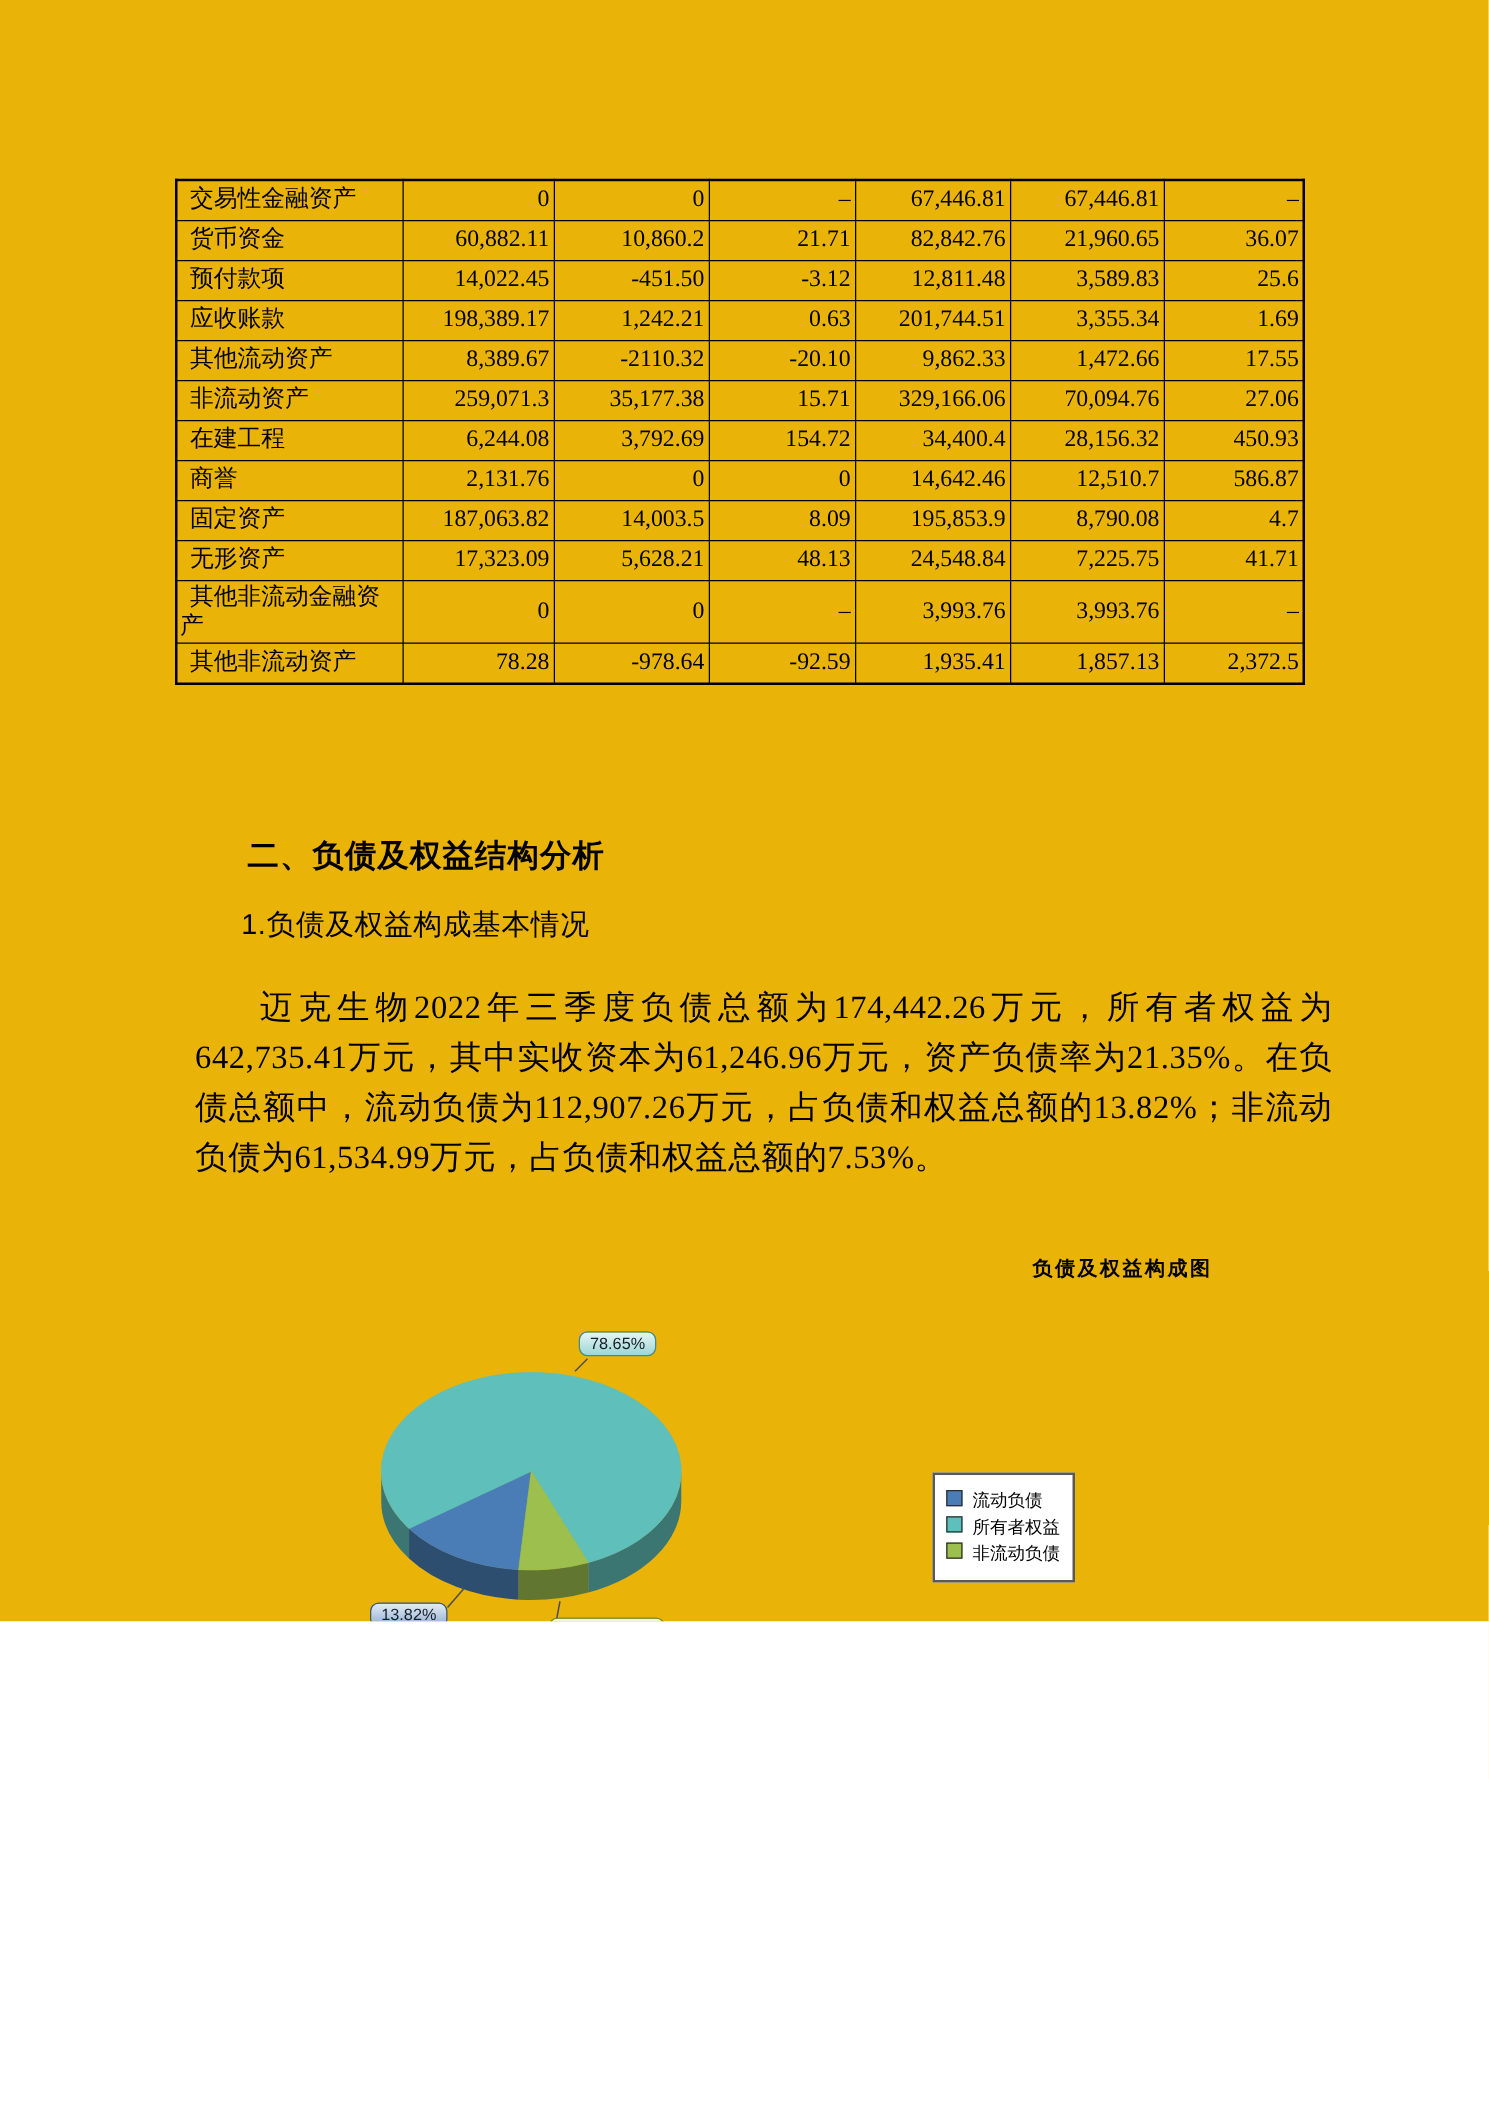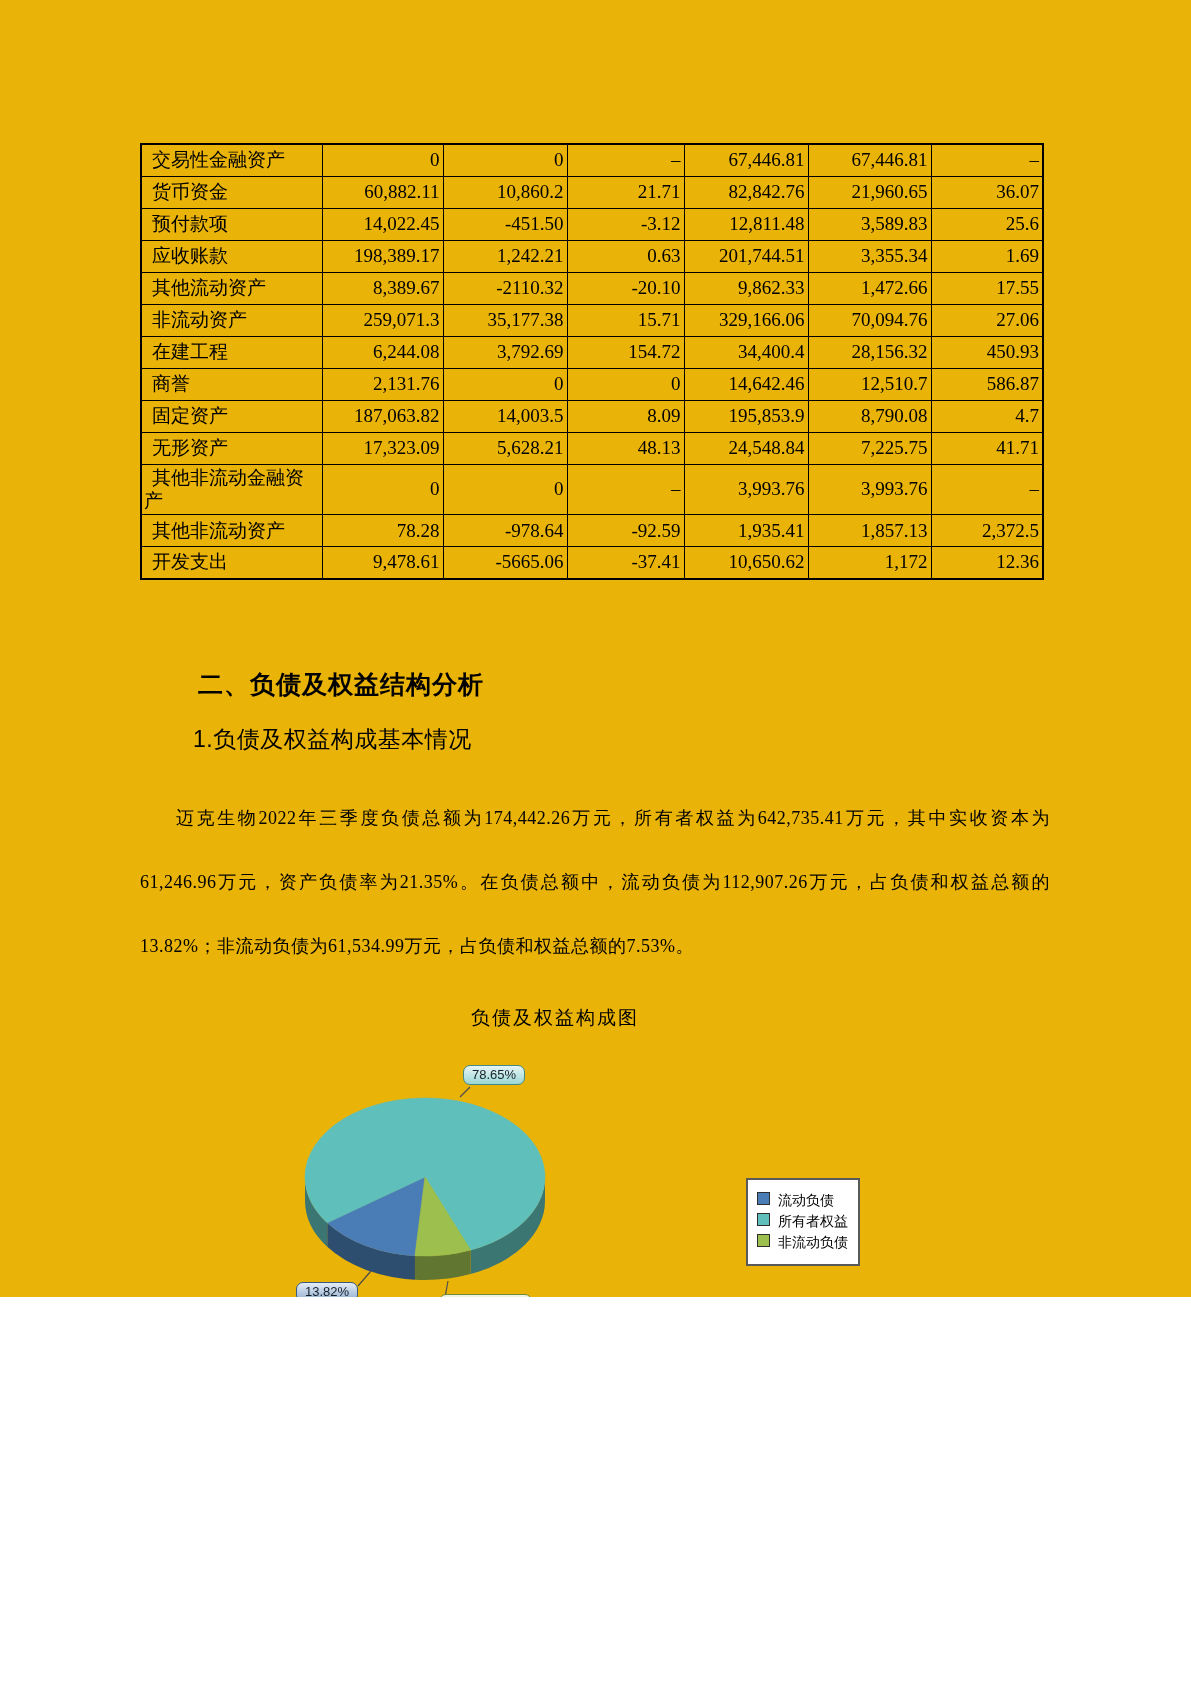--- a/index.html
+++ b/index.html
@@ -9,25 +9,25 @@
 
   
   table.fin { position:absolute; left:140px; top:143px; border-collapse:collapse; table-layout:fixed; width:902px; border:2px solid #000; }
   table.fin td { border:1px solid #000; font-size:19px; line-height:1.25; height:32px; vertical-align:middle; overflow:hidden; }
   table.fin td.lbl { text-align:left; padding:1px 2px 1px 2px; text-indent:8px; }
   table.fin td.num { text-align:right; padding:1px 3px 1px 2px; white-space:nowrap; }
 
   
   .h-sec  { position:absolute; left:198px; top:668px; font-family:"Liberation Sans", sans-serif; font-weight:bold; font-size:25px; letter-spacing:1px; }
   .h-sub  { position:absolute; left:193px; top:724px; font-family:"Liberation Sans", sans-serif; font-weight:normal; font-size:23px; letter-spacing:0.5px; }
-  .para   { position:absolute; left:140px; top:786px; width:910px; font-size:18px; line-height:64px; text-align:justify; text-indent:2em; letter-spacing:0.5px; }
+  .para   { position:absolute; left:156px; top:786px; width:910px; font-size:26px; line-height:40px; text-align:justify; text-indent:2em; letter-spacing:0.5px; }
 
   
   .chart-block { position:absolute; left:0; top:960px; width:1191px; height:440px; }
-  .chart-title { position:absolute; left:140px; top:45px; width:830px; text-align:center; font-size:19px; font-weight:normal; letter-spacing:2px; }
+  .chart-title { position:absolute; left:140px; top:45px; width:830px; text-align:right; font-size:16px; font-weight:bold; letter-spacing:2px; }
   .chart-svg   { position:absolute; left:0; top:0; width:1191px; height:440px; }
   .callout { position:absolute; font-family:"Liberation Sans", sans-serif; font-size:13px; color:#16202b; padding:1px 8px 2px 8px; border-radius:7px; white-space:nowrap; }
   .legend { position:absolute; left:746px; top:218px; background:#fff; border:2px solid #595959; padding:9px 10px 9px 9px; }
   .legend-item { display:flex; margin:3px 0; }
   .legend-swatch { width:13px; height:13px; border:1px solid #2d2d2d; margin-right:8px; flex:0 0 auto; }
   .legend-label { font-family:"Liberation Sans", sans-serif; font-size:14px; color:#000; white-space:nowrap; }
 
   
   .footer-left  { position:absolute; left:140px; top:1524px; font-family:Liberation Mono, monospace; font-size:17px; }
   .footer-right { position:absolute; left:848px; top:1581px; width:200px; text-align:left; font-size:18px; letter-spacing:2px; }
@@ -148,29 +148,20 @@
           <td class="num">–</td>
         </tr>
         <tr>
           <td class="lbl">其他非流动资产</td>
           <td class="num">78.28</td>
           <td class="num">-978.64</td>
           <td class="num">-92.59</td>
           <td class="num">1,935.41</td>
           <td class="num">1,857.13</td>
           <td class="num">2,372.5</td>
-        </tr>
-        <tr>
-          <td class="lbl">开发支出</td>
-          <td class="num">9,478.61</td>
-          <td class="num">-5665.06</td>
-          <td class="num">-37.41</td>
-          <td class="num">10,650.62</td>
-          <td class="num">1,172</td>
-          <td class="num">12.36</td>
         </tr>
       </tbody>
   </table>
 
   <div class="h-sec">二、负债及权益结构分析</div>
   <div class="h-sub">1.负债及权益构成基本情况</div>
   <p class="para">迈克生物2022年三季度负债总额为174,442.26万元，所有者权益为642,735.41万元，其中实收资本为61,246.96万元，资产负债率为21.35%。在负债总额中，流动负债为112,907.26万元，占负债和权益总额的13.82%；非流动负债为61,534.99万元，占负债和权益总额的7.53%。</p>
 
   <div class="chart-block">
     <div class="chart-title">负债及权益构成图</div>

